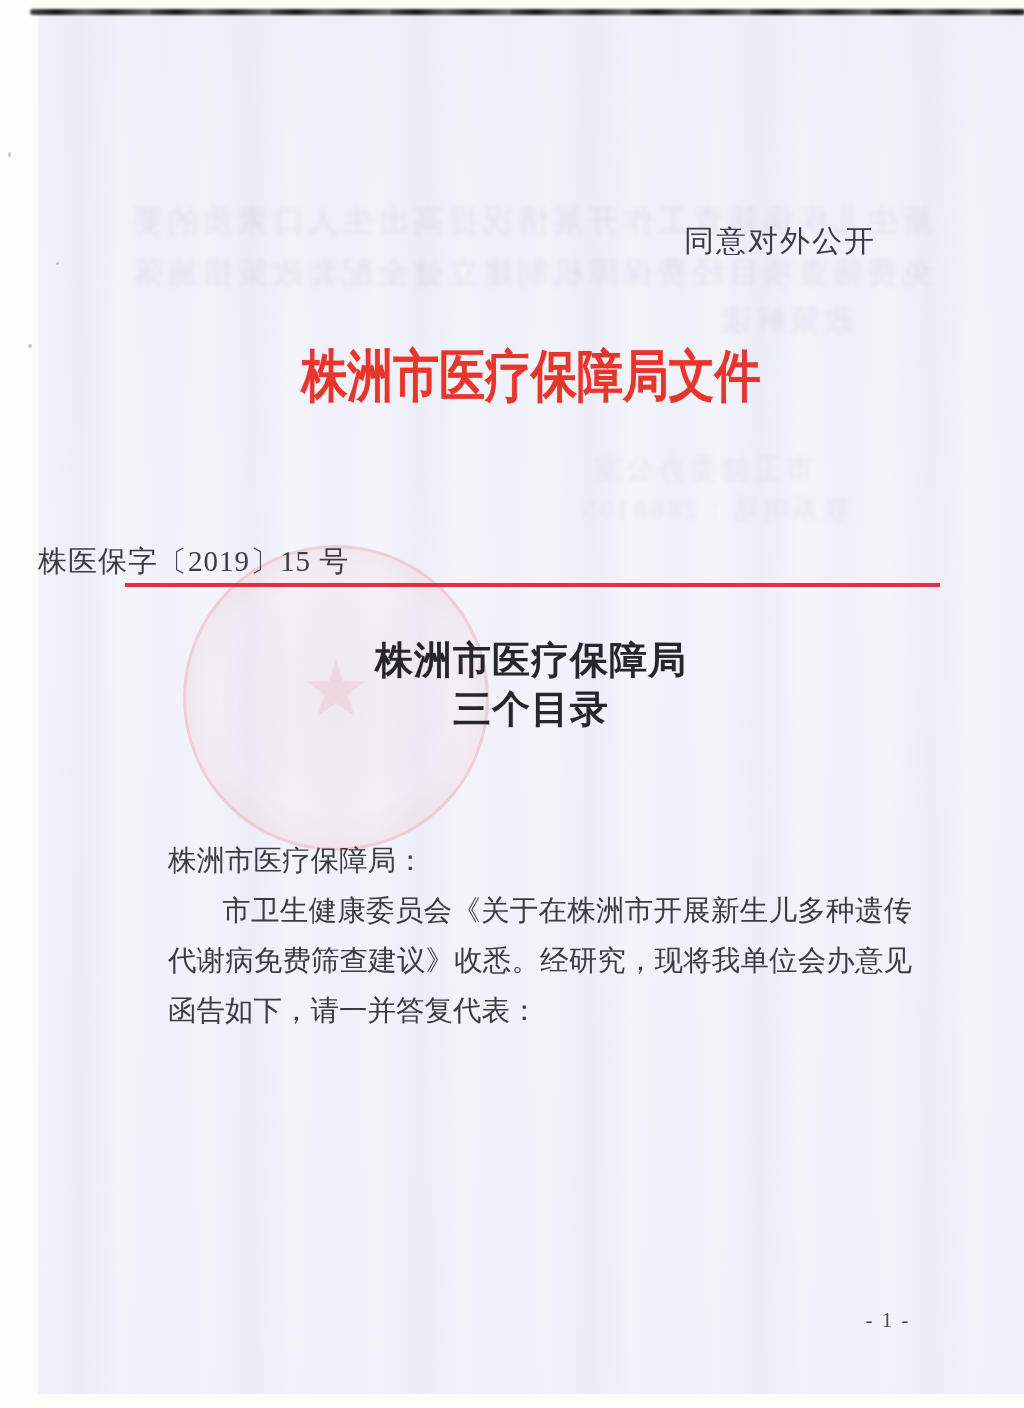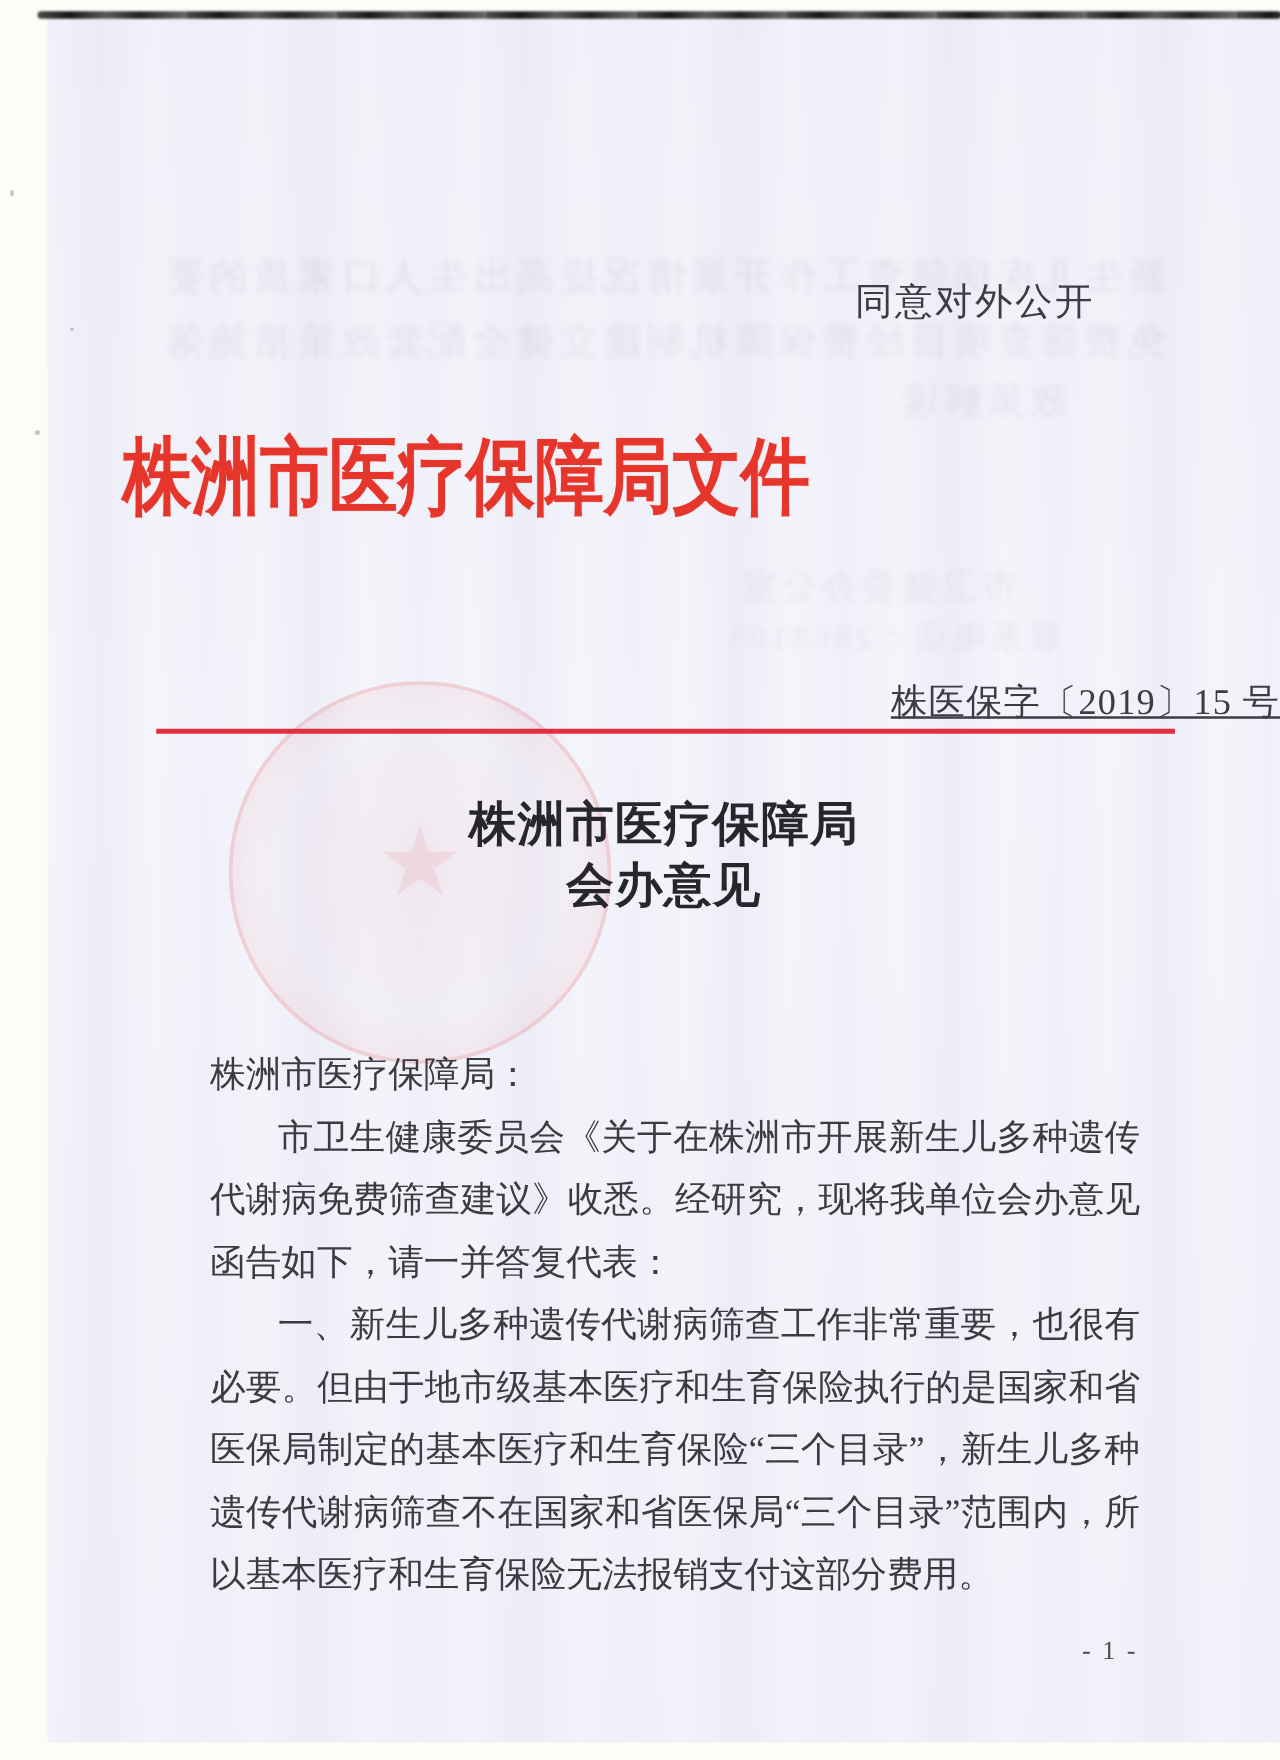--- a/index.html
+++ b/index.html
@@ -58,33 +58,32 @@
 
   .classification{
     position:absolute;left:562px;top:190px;width:360px;
     text-align:center;color:#3c3c44;z-index:2;
   }
   .classification .level{font-size:29px;letter-spacing:2px;}
   .classification .publicity{font-size:30px;margin-top:21px;letter-spacing:2px;}
 
   .masthead{
     position:absolute;left:0;right:0;top:334px;
-    z-index:2;
-    font-size:67px;font-weight:bold;line-height:1.15;
+    text-align:center;z-index:2;
+    font-size:56px;font-weight:bold;line-height:1.15;
     color:#e6362b;
     text-shadow:0 0 1px rgba(230,54,43,.6);
     white-space:nowrap;
   }
   .masthead .squeeze{display:inline-block;transform:scaleX(0.82);}
 
   .doc-number{
     position:absolute;left:0;right:0;top:532px;
-    text-align:right;font-size:29px;color:#3c3c44;z-index:2;
+    text-align:left;font-size:29px;color:#3c3c44;z-index:2;
     letter-spacing:1px;
-    text-decoration:underline;
   }
 
   .red-rule{
     position:absolute;left:87px;top:573px;width:815px;height:4px;
     background:#e23040;z-index:2;
   }
 
   .title{
     position:absolute;left:0;right:0;top:626px;margin:0;
     text-align:center;z-index:2;
@@ -128,27 +127,26 @@
   <div class="masthead">
     <span class="squeeze">株洲市医疗保障局文件</span>
   </div>
 
   <div class="doc-number">株医保字〔2019〕15 号</div>
 
   <div class="red-rule"></div>
 
   <h1 class="title">
     <div>株洲市医疗保障局</div>
-    <div>会办意见</div>
+    <div>三个目录</div>
   </h1>
 
   <div class="body-text">
     <p>株洲市医疗保障局：</p>
     <p class="indent">市卫生健康委员会《关于在株洲市开展新生儿多种遗传代谢病免费筛查建议》收悉。经研究，现将我单位会办意见函告如下，请一并答复代表：</p>
-    <p class="indent">一、新生儿多种遗传代谢病筛查工作非常重要，也很有必要。但由于地市级基本医疗和生育保险执行的是国家和省医保局制定的基本医疗和生育保险“三个目录”，新生儿多种遗传代谢病筛查不在国家和省医保局“三个目录”范围内，所以基本医疗和生育保险无法报销支付这部分费用。</p>
   </div>
 
   <div class="page-number">- 1 -</div>
 
 </div>
 
 <div class="speck" style="left:8px;top:152px;width:3px;height:5px;"></div>
 <div class="speck" style="left:28px;top:344px;width:4px;height:4px;"></div>
 <div class="speck" style="left:56px;top:262px;width:3px;height:3px;"></div>
 

